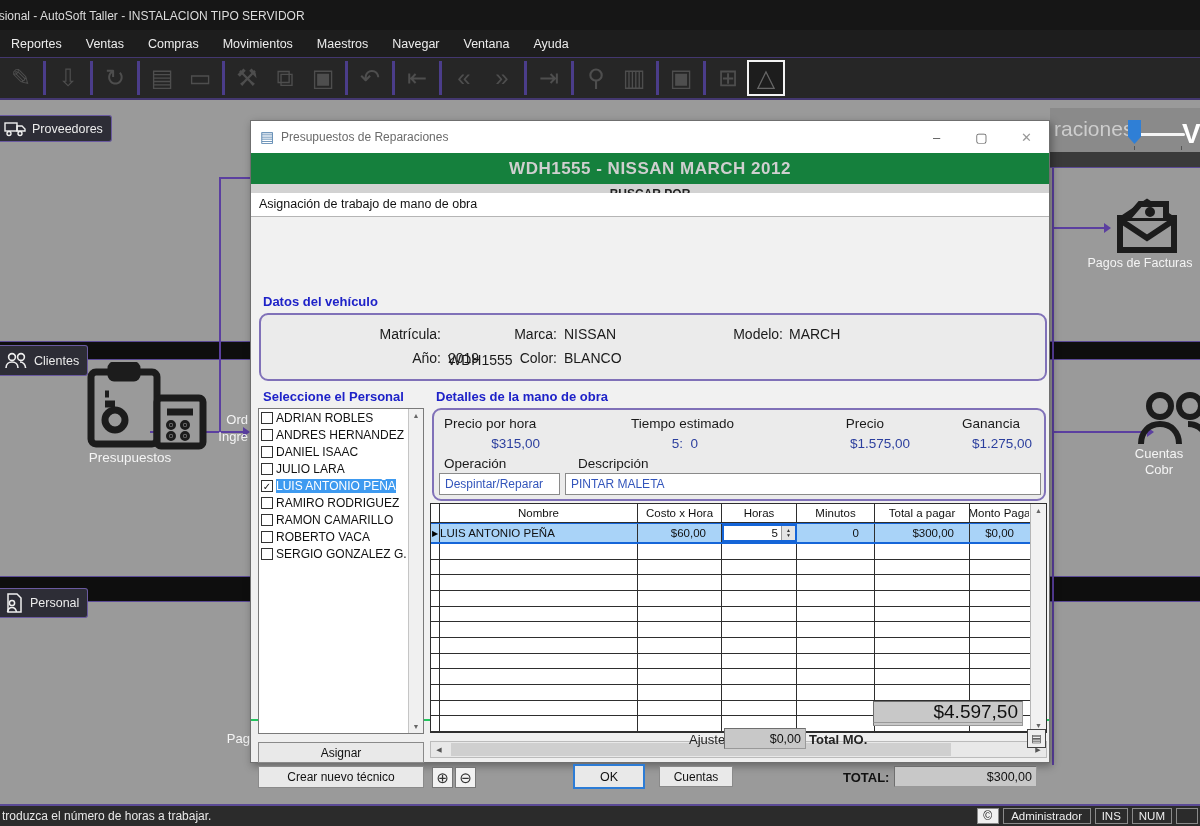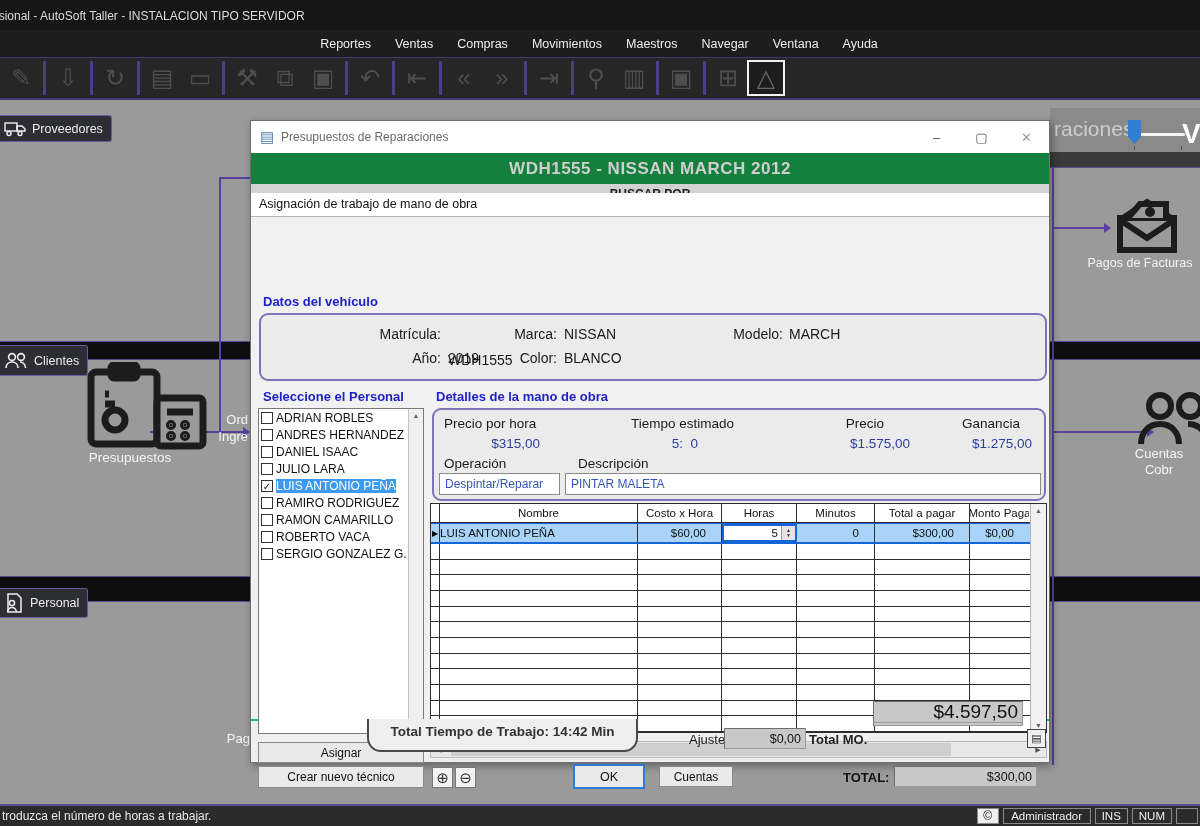--- a/index.html
+++ b/index.html
@@ -3,21 +3,21 @@
 <meta charset="utf-8">
 <style>
   html,body{margin:0;padding:0;}
   body{width:1200px;height:826px;position:relative;overflow:hidden;
        font-family:"Liberation Sans",sans-serif;background:#9a9a9a;color:#111;}
   .abs{position:absolute;}
 
   
   #titlebar{left:0;top:0;width:1200px;height:30px;background:#161616;}
   #titlebar .t{position:absolute;left:-8px;top:9px;font-size:12px;color:#dcdcdc;white-space:nowrap;}
-  #menubar{left:0;top:30px;width:1200px;height:27px;background:#1d1d1d;display:flex;align-items:center;justify-content:center;}
+  #menubar{left:0;top:30px;width:1200px;height:27px;background:#1d1d1d;display:flex;align-items:center;}
   .mi{padding:0 13px;font-size:12.5px;color:#ececec;margin-left:-2px;}
   #toolbar{left:0;top:57px;width:1200px;height:43px;background:#262626;
            border-top:1px solid #43376f;border-bottom:2px solid #43376f;
            display:flex;align-items:center;padding-left:2px;box-sizing:border-box;}
   .ticon{width:38px;height:36px;display:flex;align-items:center;justify-content:center;
          font-size:24px;color:#4e4e4e;flex:none;}
   .ticon.thl{border:2px solid #f2f2f2;width:34px;height:32px;color:#666;background:#1d1d1d;}
   .tsep{width:3px;height:34px;background:#4b3d8a;margin:0 3px;flex:none;}
 
   
@@ -552,23 +552,20 @@
     </div>
 
     <div class="roundbtn" style="left:181px;top:574px;">⊕</div>
     <div class="roundbtn" style="left:204px;top:574px;">⊖</div>
     <div class="abs btn ul" id="btn-ok">OK</div>
     <div class="abs btn ul" id="btn-cancel">Cuentas</div>
     <div class="abs" id="total-label">TOTAL:</div>
     <div class="abs sunken" id="total-field">$300,00</div>
   </div>
 
-  <div class="abs" id="tiempo-box">
-    <span>Total Tiempo de Trabajo: 14:42 Min</span>
-  </div>
   <div class="abs" id="ajuste-label">Ajuste</div>
   <div class="abs sunken" id="ajuste-field">$0,00</div>
   <div class="abs" id="totalmo-label">Total MO.</div>
   <div class="abs sunken" id="totalmo-sliver"></div>
   <div class="abs sunken" id="totalmo-field">$4.597,50</div>
   <div class="abs" id="calc-btn">▤</div>
 </div>
 
 <div class="abs" id="statusbar">
   <span id="status-msg">troduzca el número de horas a trabajar.</span>

